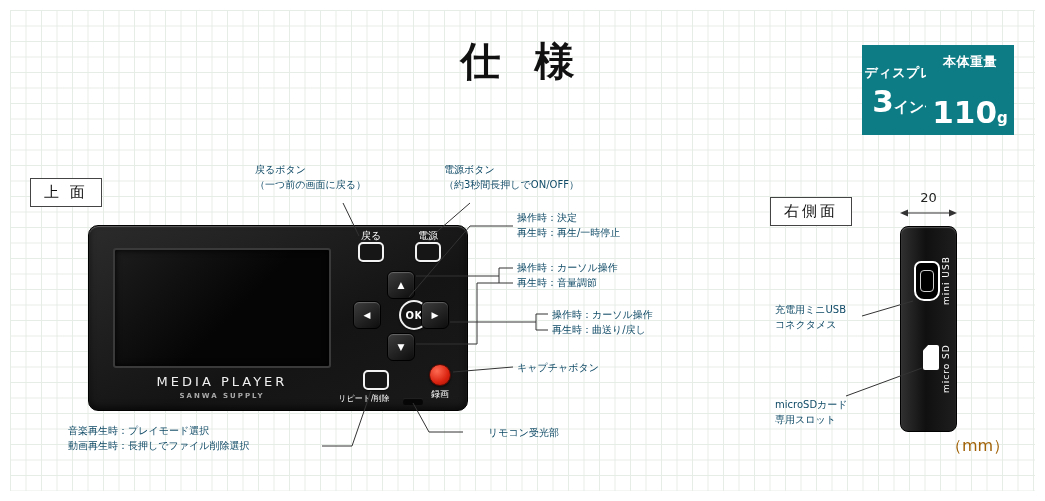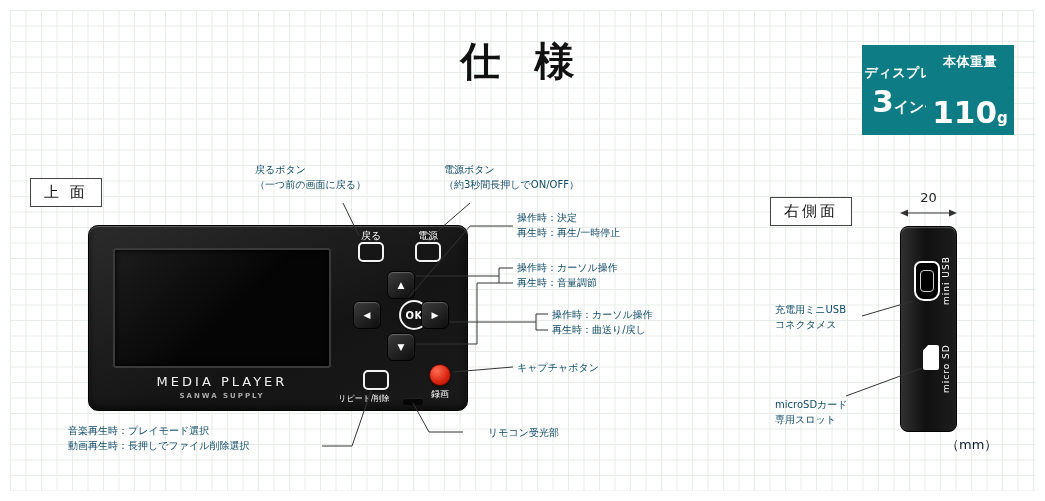--- a/index.html
+++ b/index.html
@@ -103,21 +103,21 @@
     position: absolute; writing-mode: vertical-rl; transform: rotate(180deg);
     color: #fff; font-size: 9px; letter-spacing: 1px; white-space: nowrap;
   }
   
   .ann {
     position: absolute; color: #0f4a66; font-size: 10px; line-height: 1.45;
     white-space: pre-line;
   }
   .dim-text { position: absolute; left: 900px; top: 190px; width: 57px;
     text-align: center; font-size: 13px; color: #222; }
-  .mm-note { position: absolute; left: 946px; top: 436px; font-size: 13px; color: #0f172a; }
+  .mm-note { position: absolute; left: 946px; top: 436px; font-size: 16px; color: #a16207; }
   .overlay { position: absolute; left: 0; top: 0; pointer-events: none; }
   .overlay path { stroke: #333; stroke-width: 1; fill: none; }
   .overlay polygon { fill: #333; }
 </style>
 </head>
 <body>
 
 <div class="canvas">
   <div class="grid"></div>
 

